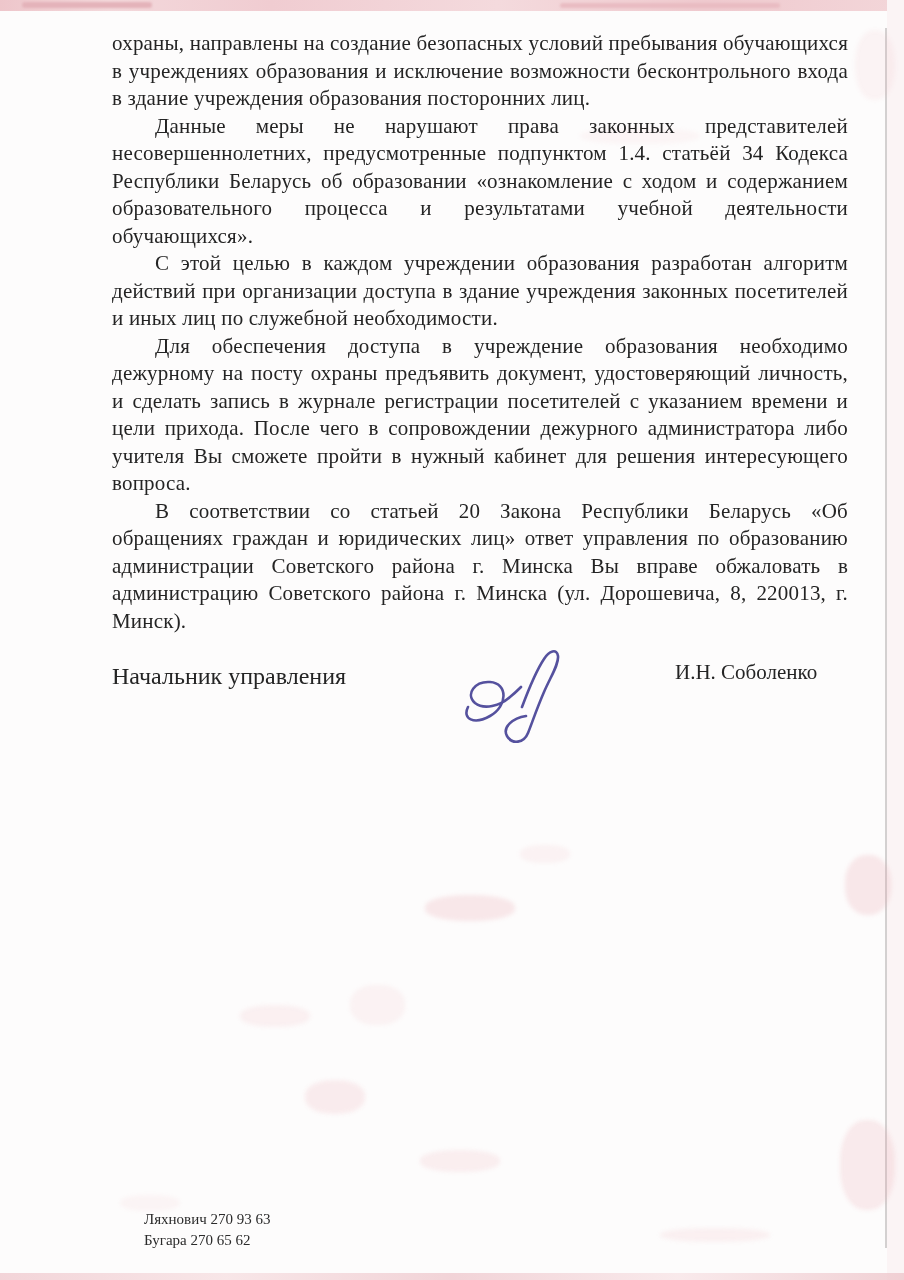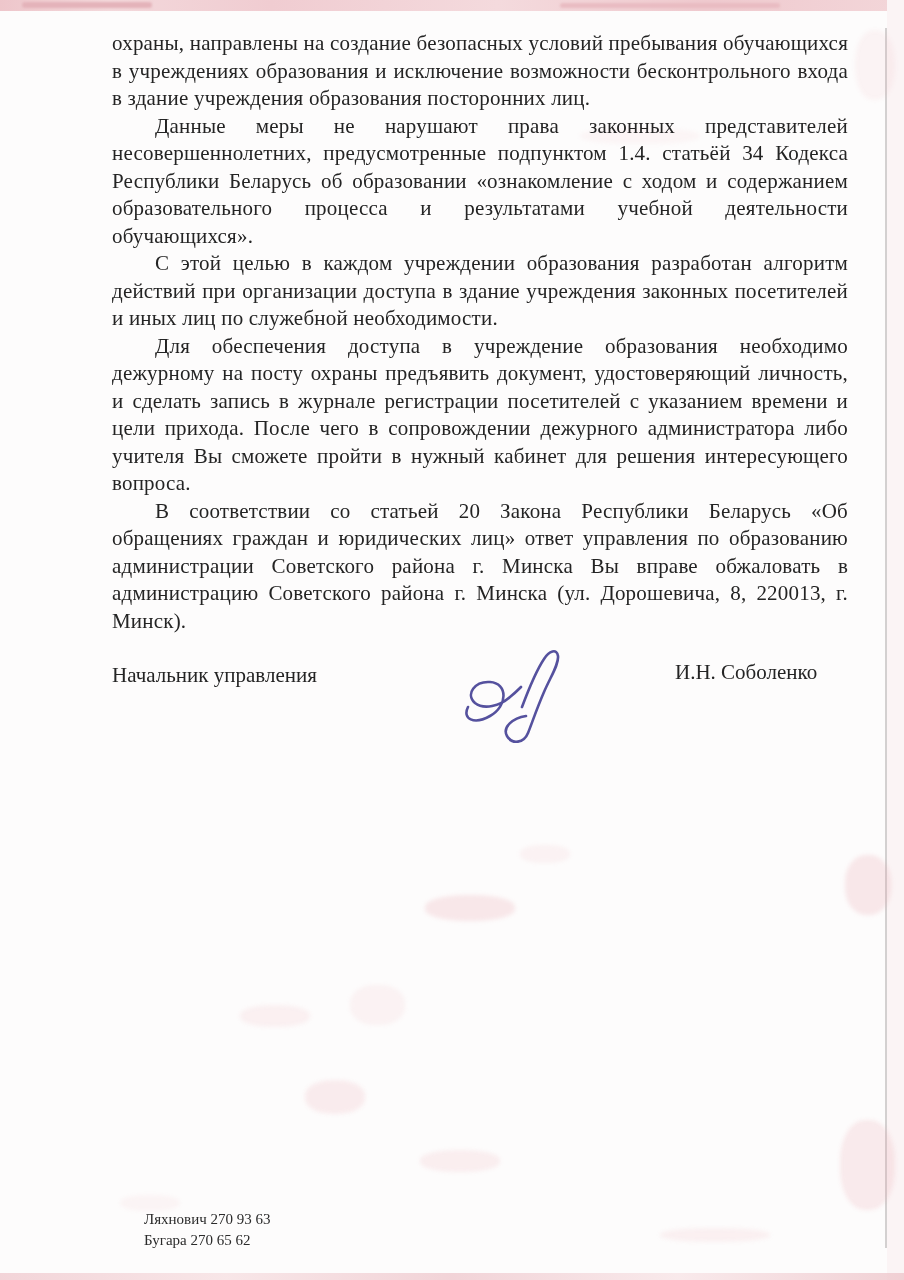--- a/index.html
+++ b/index.html
@@ -98,21 +98,21 @@
   
   .sig-row {
     position: absolute;
     left: 112px; top: 655px;
     width: 736px;
     height: 110px;
     color: #242424;
   }
   .sig-title {
     position: absolute; left: 0; top: 8px;
-    font-size: 21px;
+    font-size: 24px;
   }
   .sig-ink {
     position: absolute; left: 340px; top: -10px;
   }
   .sig-name {
     position: absolute; left: 535px; top: 5px;
     font-size: 21px;
     margin-left: 28px;
   }
 

